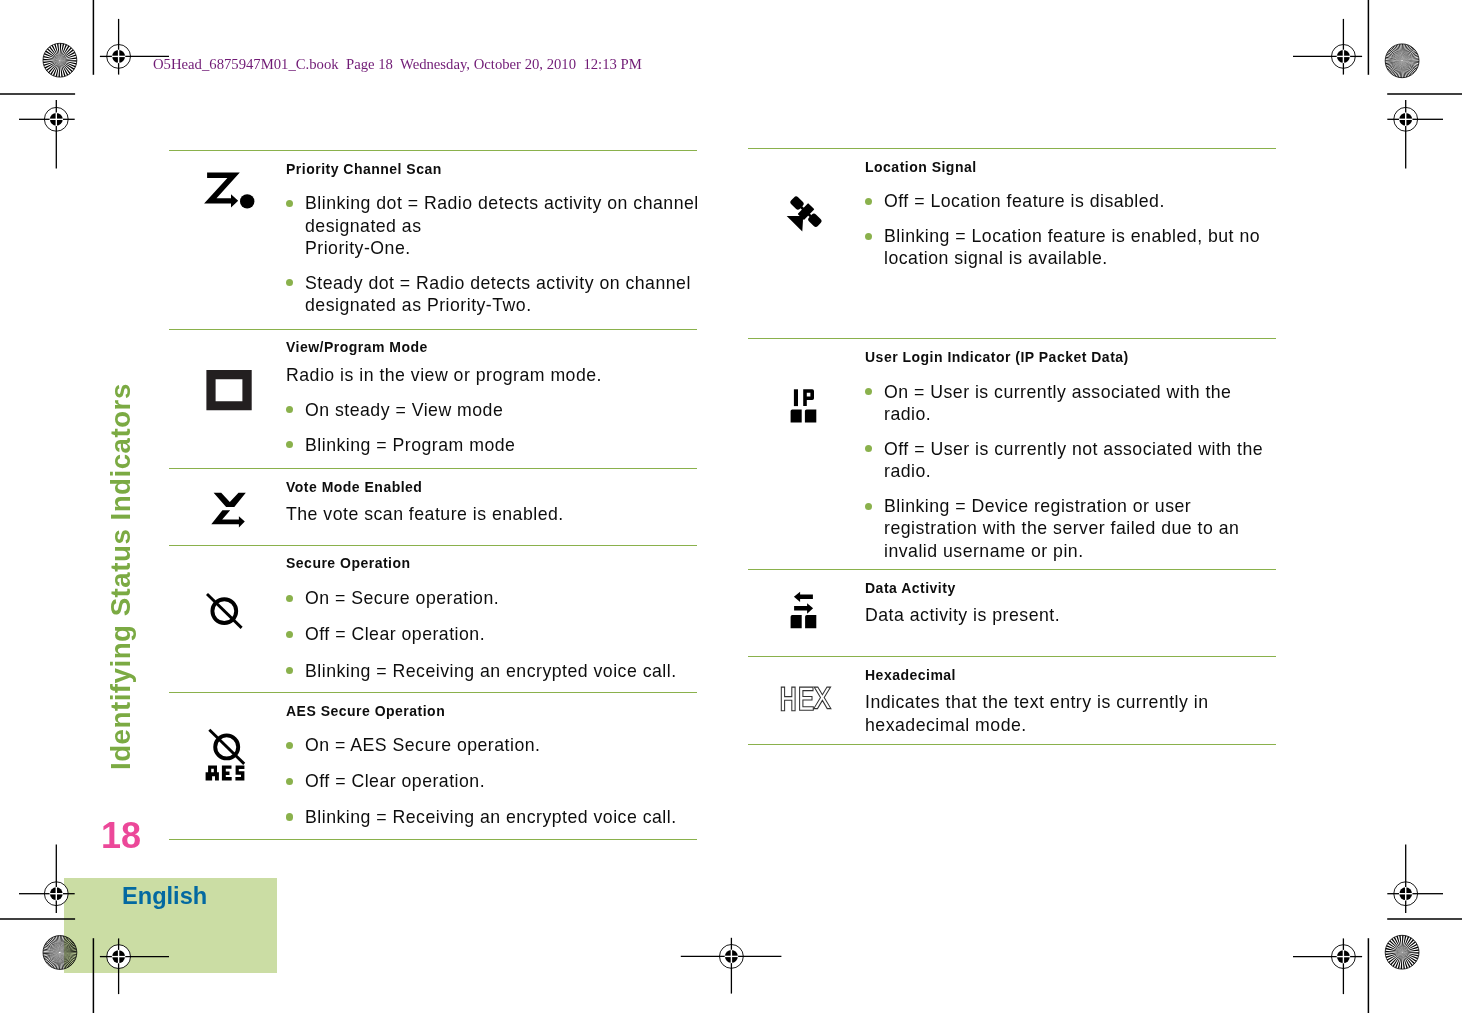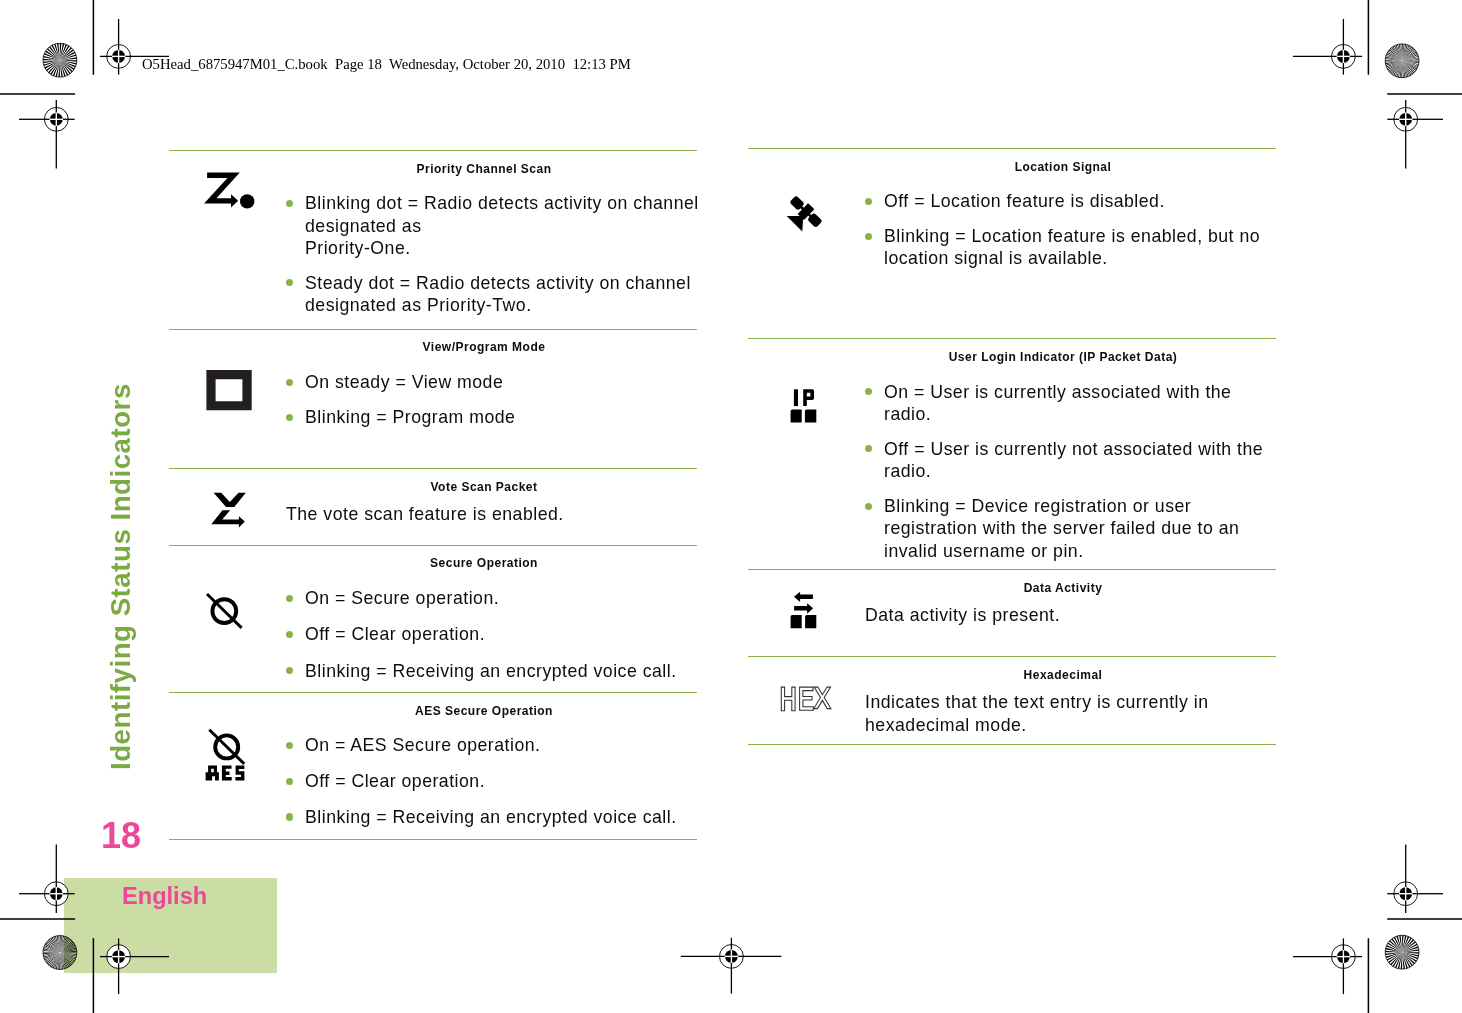--- a/index.html
+++ b/index.html
@@ -2,36 +2,36 @@
 <html><head>
 <meta charset="utf-8">
 <style>
   html,body{margin:0;padding:0;}
   body{width:1462px;height:1013px;background:#fff;position:relative;overflow:hidden;
        font-family:"Liberation Sans",sans-serif;-webkit-font-smoothing:antialiased;}
   .abs{position:absolute;}
   #print-header,#chapter-title,#page-number,#lang-label,.row-body{transform:translateZ(0);}
   #marks{position:absolute;left:0;top:0;width:1462px;height:1013px;pointer-events:none;z-index:5;}
   
-  #print-header{left:142px;top:57.2px;font-family:"Liberation Serif",serif;font-size:14.7px;line-height:14px;color:#000000;white-space:pre;}
+  #print-header{left:153px;top:57.2px;font-family:"Liberation Serif",serif;font-size:14.7px;line-height:14px;color:#701a75;white-space:pre;}
   
   #chapter-title{left:107px;top:769.5px;transform-origin:left top;transform:rotate(-90deg);
       color:#7BAA43;font-weight:bold;font-size:27.7px;letter-spacing:0.5px;white-space:nowrap;line-height:1;}
   #page-number{left:101px;top:818px;color:#ec4899;font-weight:bold;font-size:36px;line-height:1;}
   #lang-box{left:64px;top:878px;width:213px;height:95px;background:#CBDDA4;}
-  #lang-label{left:122px;top:884.5px;color:#ec4899;font-weight:bold;font-size:23.6px;line-height:1;}
+  #lang-label{left:122px;top:884.5px;color:#0369a1;font-weight:bold;font-size:23.6px;line-height:1;}
 
   
   .col{position:absolute;width:528px;}
   #col-left{left:169px;top:150.1px;}
   #col-right{left:748px;top:148px;}
   .row{position:relative;border-top:1.6px solid #8AB14C;box-sizing:border-box;}
   .row-icon{position:absolute;left:0;top:0;width:117px;height:100%;}
   .row-body{margin-left:117px;padding-top:6.5px;width:415px;}
-  .row-title{font-weight:bold;font-size:12px;letter-spacing:0.49px;color:#0d0d0d;line-height:22.2px;width:396px;text-align:center;}
+  .row-title{font-weight:bold;font-size:14px;letter-spacing:0.49px;color:#0d0d0d;line-height:22.2px;width:396px;}
   .row-desc{font-size:17.7px;letter-spacing:0.49px;color:#0d0d0d;line-height:22.2px;margin-top:5.3px;width:396px;}
   ul.blist{list-style:none;margin:0;padding:0;}
   ul.blist li{position:relative;padding-left:19px;font-size:17.7px;letter-spacing:0.49px;line-height:22.2px;margin-top:12.7px;color:#0d0d0d;}
   ul.blist li:before{content:"";position:absolute;left:0.3px;top:7.4px;width:7.2px;height:7.2px;border-radius:50%;background:#8AB14C;}
   ul.blist b{font-weight:normal;text-align:center;}
   .icon-svg{position:absolute;}
 </style>
 </head>
 <body>
 
@@ -391,35 +391,36 @@
       </div>
     </div>
     <div class="row" style="height: 139.2px;">
       <div class="row-icon">
         <svg class="icon-svg" style="left:0px;top:0px" width="117" height="120" viewBox="0 0 117 120" xmlns="http://www.w3.org/2000/svg">
           <path d="M37.4,39.9 H82.7 V80.2 H37.4 Z M46.6,49.2 V71.2 H73.4 V49.2 Z" fill="#231f20" fill-rule="evenodd"></path>
         </svg>
       </div>
       <div class="row-body">
         <div class="row-title">View/Program Mode</div>
+        <div class="row-desc">Radio is in the view or program mode.</div>
         <ul class="blist">
           <li><b>On steady</b> = View mode</li>
           <li><b>Blinking</b> = Program mode</li>
         </ul>
       </div>
     </div>
     <div class="row" style="height: 76.7px;">
       <div class="row-icon">
         <svg class="icon-svg" style="left:0px;top:0px" width="117" height="110" viewBox="0 0 117 110" xmlns="http://www.w3.org/2000/svg">
           <path d="M44.6,23.7 H52.2 L60.8,33.1 L69.5,23.7 H76.8 L65.3,38.1 H57.1 Z" fill="#000"></path>
           <path d="M53.4,41.3 H61.2 L53.2,50.4 H69.9 V47.2 L75.8,52.6 L69.9,58.4 V55.2 H42.3 Z" fill="#000"></path>
         </svg>
       </div>
       <div class="row-body">
-        <div class="row-title">Vote Scan Packet</div>
+        <div class="row-title">Vote Mode Enabled</div>
         <div class="row-desc">The vote scan feature is enabled.</div>
       </div>
     </div>
     <div class="row" style="height: 147.3px;">
       <div class="row-icon">
         <svg class="icon-svg" style="left:0px;top:0px" width="117" height="110" viewBox="0 0 117 110" xmlns="http://www.w3.org/2000/svg">
           <circle cx="55.3" cy="65.1" r="11.9" fill="none" stroke="#000" stroke-width="3.9"></circle>
           <line x1="38.0" y1="48.0" x2="72.6" y2="81.9" stroke="#000" stroke-width="2.9"></line>
         </svg>
       </div>

